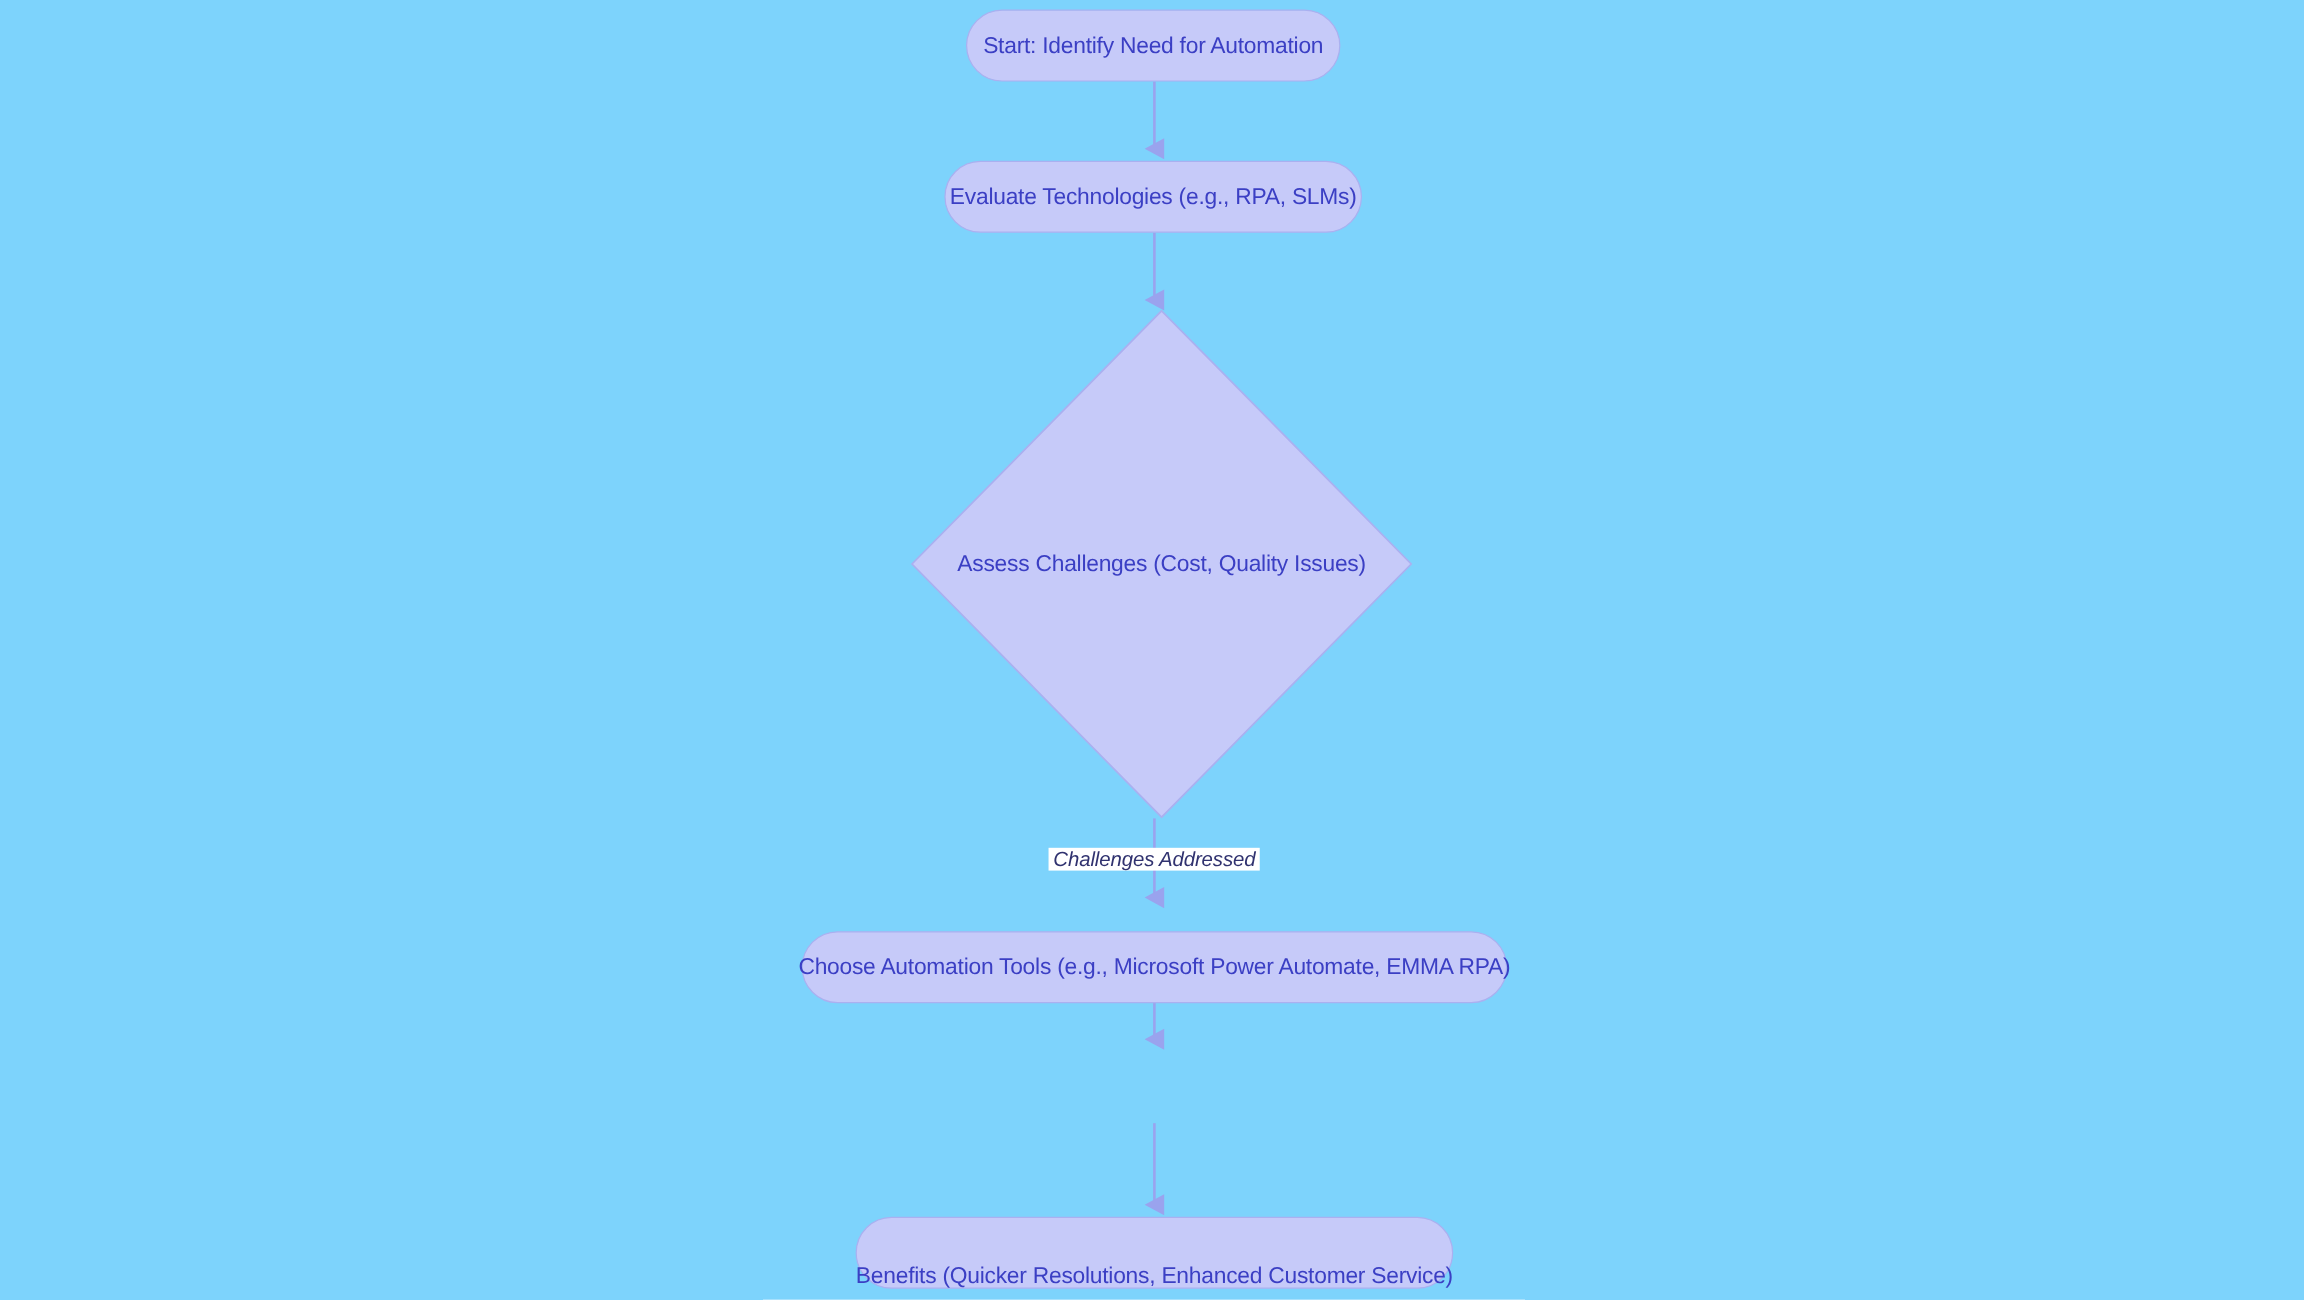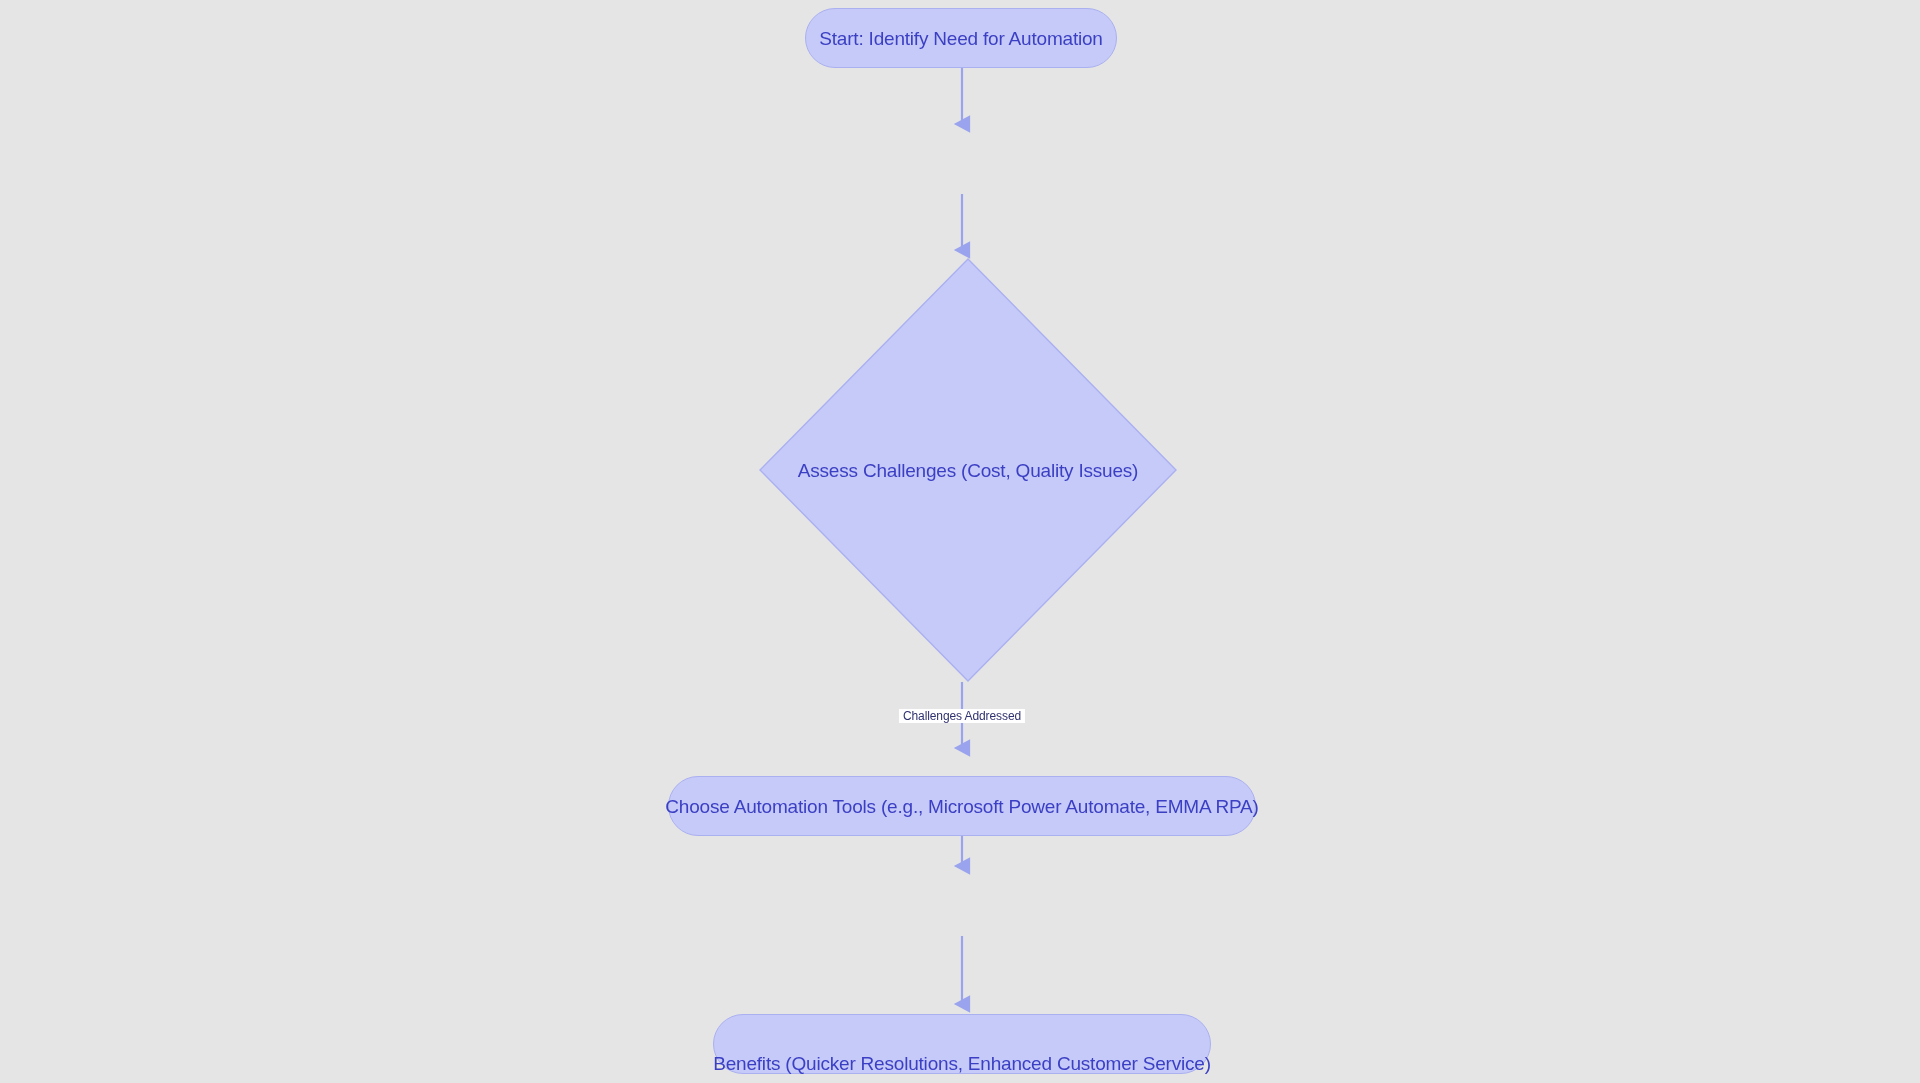--- a/index.html
+++ b/index.html
@@ -10,21 +10,21 @@
   body {
     width: 1920px;
     height: 1083px;
     overflow: hidden;
     font-family: "Liberation Sans", sans-serif;
   }
   #flowchart-canvas {
     position: relative;
     width: 1920px;
     height: 1083px;
-    background: #e5e5e5;
+    background: #7dd3fc;
   }
   .node {
     position: absolute;
     box-sizing: border-box;
     display: flex;
     align-items: center;
     justify-content: center;
     background: #c6caf9;
     border: 1px solid #aab0f0;
     color: #3b3fc4;
@@ -66,28 +66,29 @@
     position: absolute;
     left: 0;
     top: 0;
     width: 1920px;
     height: 1083px;
     pointer-events: none;
   }
   .edge-label {
     position: absolute;
     color: #30326f;
-    font-size: 12px;
+    font-size: 17px;
     font-family: "Liberation Sans", sans-serif;
     letter-spacing: -0.1px;
     white-space: nowrap;
     background: #ffffff;
     padding: 1px 4px;
     line-height: 1;
     transform: translate(-50%, -50%);
+    font-style: italic;
   }
 </style>
 </head>
 <body>
 
 <div id="flowchart-canvas">
 
   <svg class="edge-svg" viewBox="0 0 1920 1083" xmlns="http://www.w3.org/2000/svg">
     <defs>
       <marker id="arrowhead" markerWidth="9" markerHeight="9" refX="4.5" refY="4.5" orient="auto" markerUnits="strokeWidth">
@@ -113,20 +114,23 @@
 
     <g>
       <line x1="962" y1="936" x2="962" y2="1004" stroke="#9aa3ee" stroke-width="2.2" marker-end="url(#arrowhead)"></line>
     </g>
   </svg>
 
   <div class="node stadium" style="left:805px; top:8px; width:312px; height:60px;">
     <span>Start: Identify Need for Automation</span>
   </div>
 
+  <div class="node stadium" style="left:787px; top:134px; width:348px; height:60px;">
+    <span>Evaluate Technologies (e.g., RPA, SLMs)</span>
+  </div>
 
   <div class="diamond-wrap" style="left:759px; top:258px; width:418px; height:424px;">
     <svg class="diamond-shape" width="418" height="424" viewBox="0 0 418 424" xmlns="http://www.w3.org/2000/svg">
       <polygon points="209,1 417,212 209,423 1,212" fill="#c6caf9" stroke="#aab0f0" stroke-width="1.4"></polygon>
     </svg>
     <div class="diamond-label">Assess Challenges (Cost, Quality Issues)</div>
   </div>
 
   <div class="edge-label" style="left:962px; top:716px;">Challenges Addressed</div>
 

